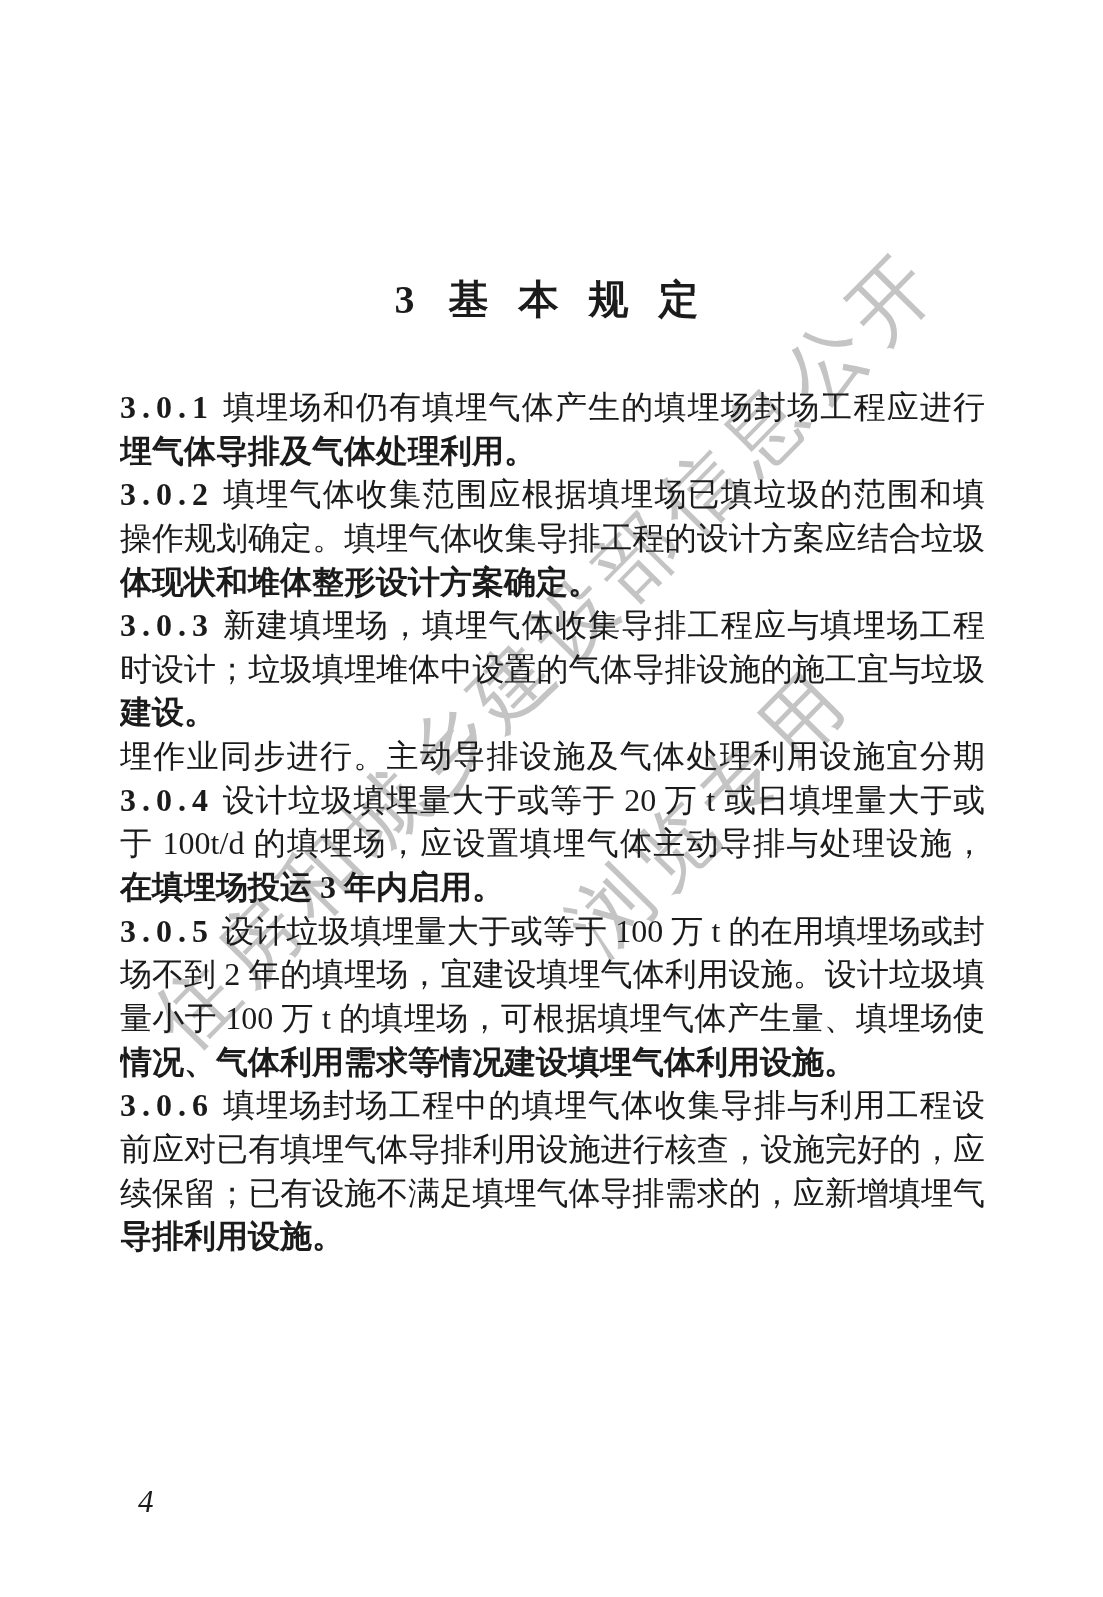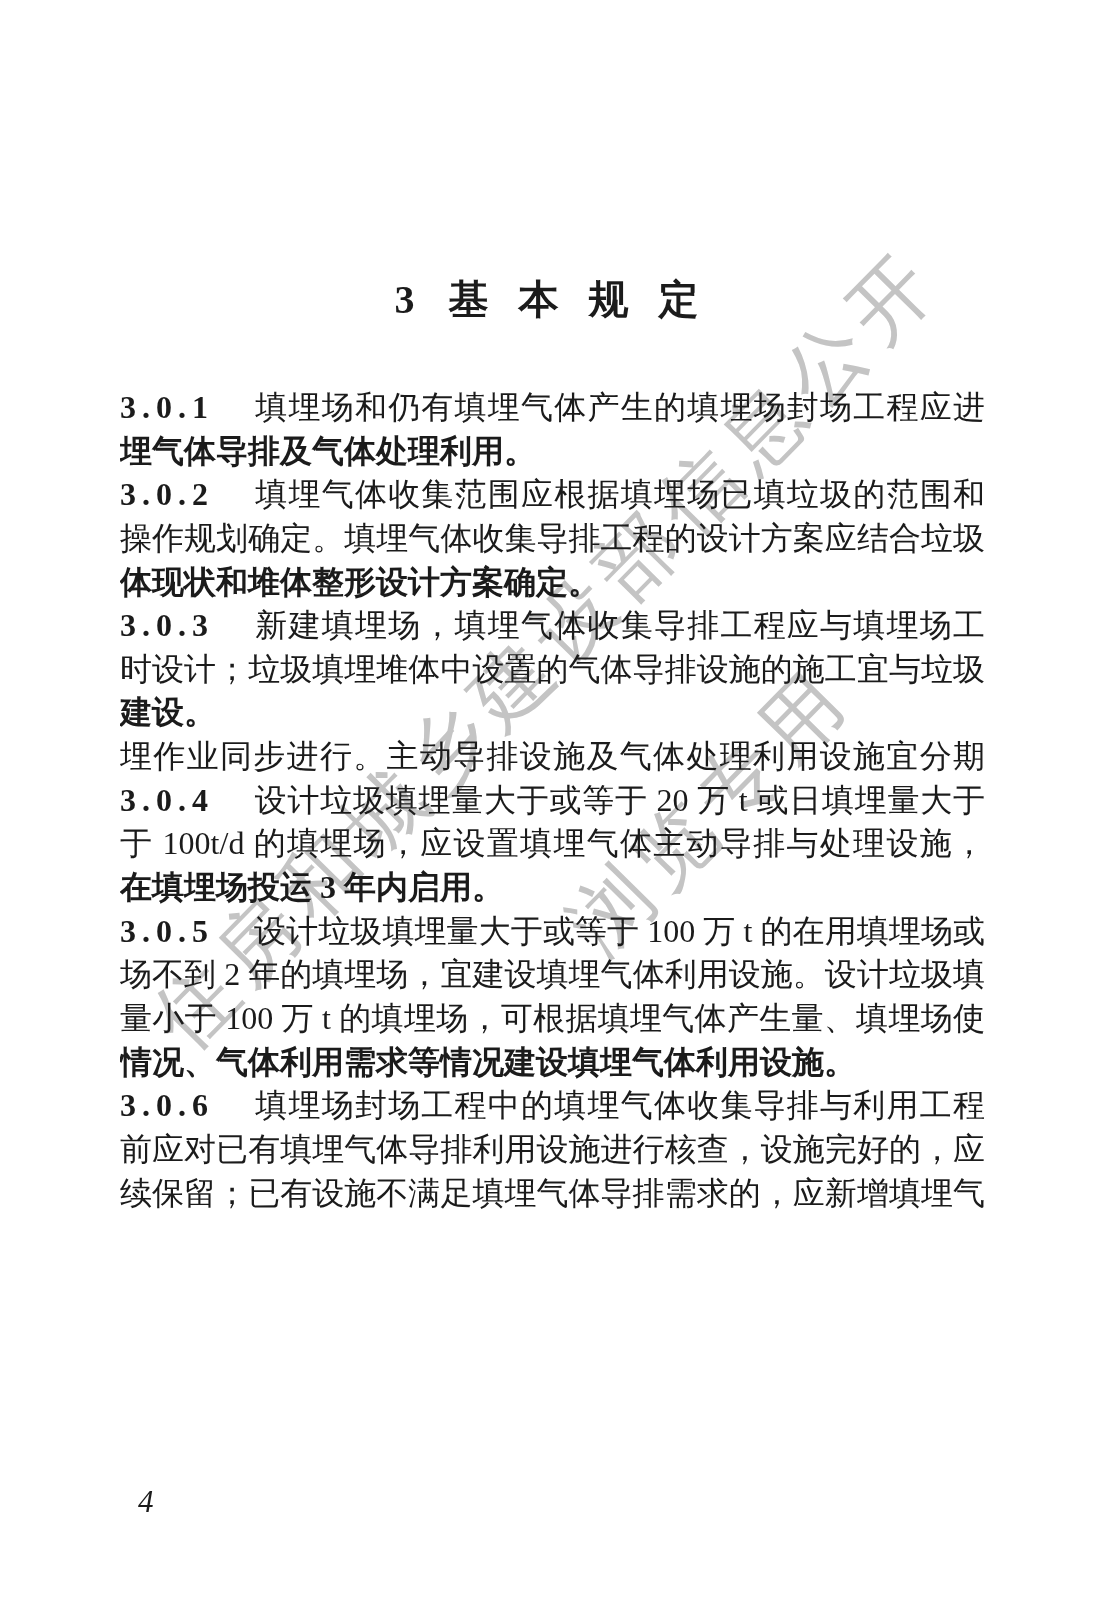--- a/index.html
+++ b/index.html
@@ -73,21 +73,21 @@
     text-align-last: justify;
     overflow: hidden;
   }
   .line.final {
     text-align-last: left;
     font-weight: bold;
   }
   .clause-num {
     font-weight: bold;
     letter-spacing: 6px;
-    margin-right: 40px;
+    margin-right: 8px;
   }
   
   .page-number {
     position: absolute;
     left: 138px;
     top: 1484px;
     font-size: 31px;
     font-style: italic;
     z-index: 1;
   }
@@ -136,19 +136,20 @@
       <div class="line"><span class="clause-num">3.0.5</span><span>设计垃圾填埋量大于或等于 100 万 t 的在用填埋场或封</span></div>
       <div class="line">场不到 2 年的填埋场，宜建设填埋气体利用设施。设计垃圾填埋</div>
       <div class="line">量小于 100 万 t 的填埋场，可根据填埋气体产生量、填埋场使用</div>
       <div class="line final">情况、气体利用需求等情况建设填埋气体利用设施。</div>
     </div>
 
     <div>
       <div class="line"><span class="clause-num">3.0.6</span><span>填埋场封场工程中的填埋气体收集导排与利用工程设计</span></div>
       <div class="line">前应对已有填埋气体导排利用设施进行核查，设施完好的，应继</div>
       <div class="line">续保留；已有设施不满足填埋气体导排需求的，应新增填埋气体</div>
+      <div class="line final">导排利用设施。</div>
     </div>
 
   </div>
 
   <div class="page-number">4</div>
 
 </div>
 
 </body></html>

